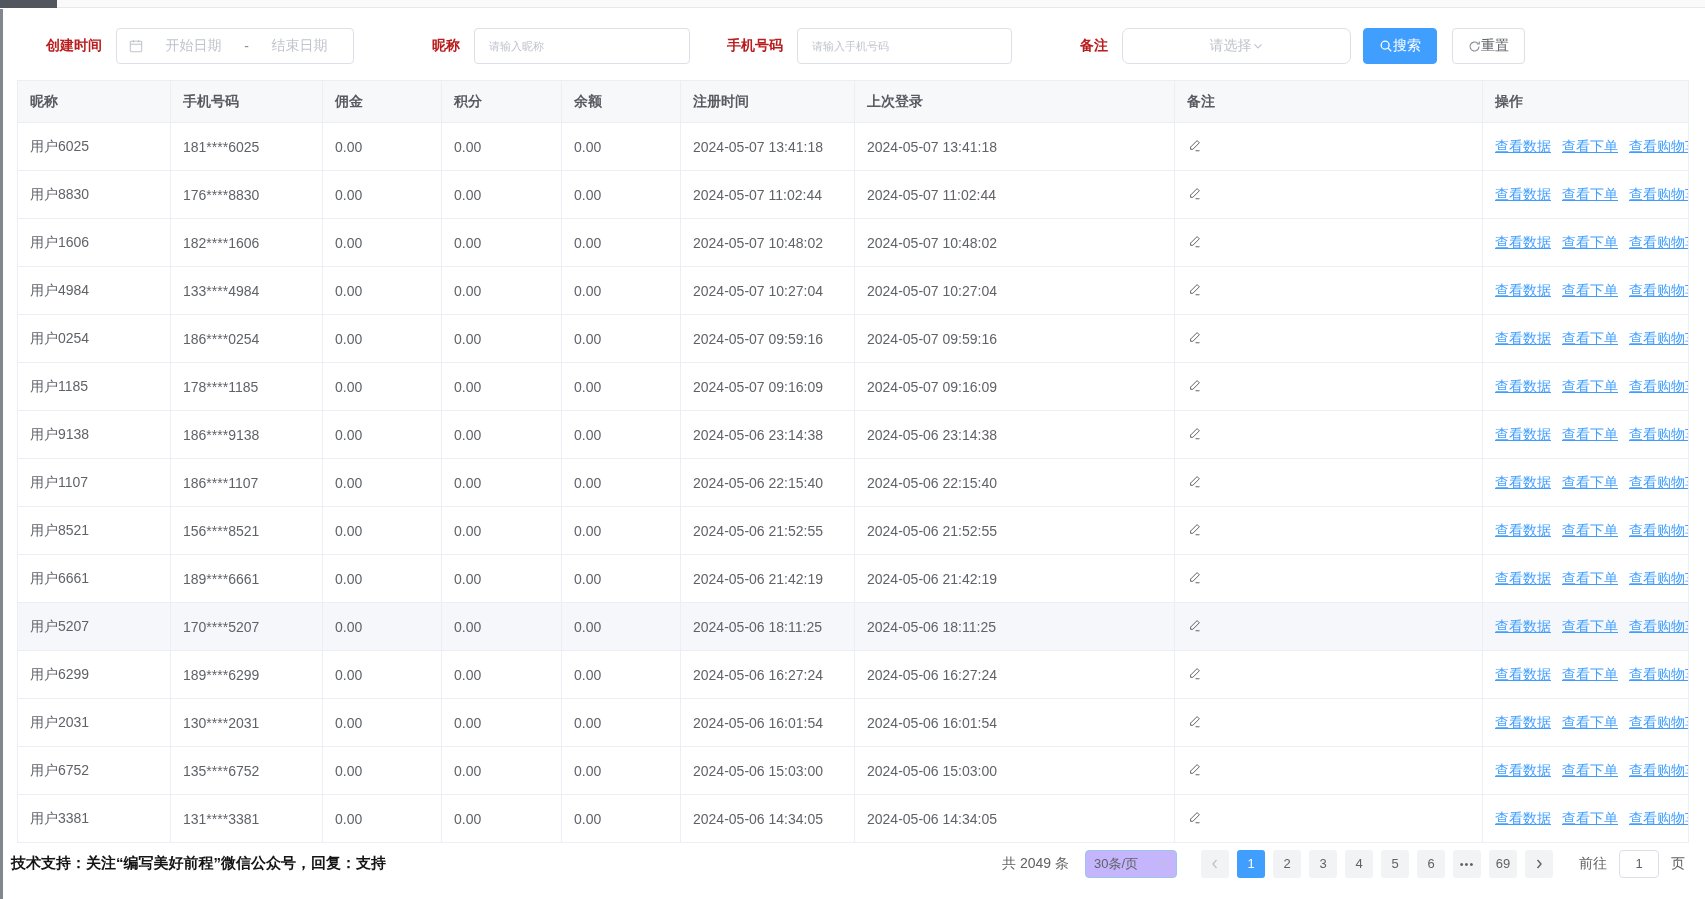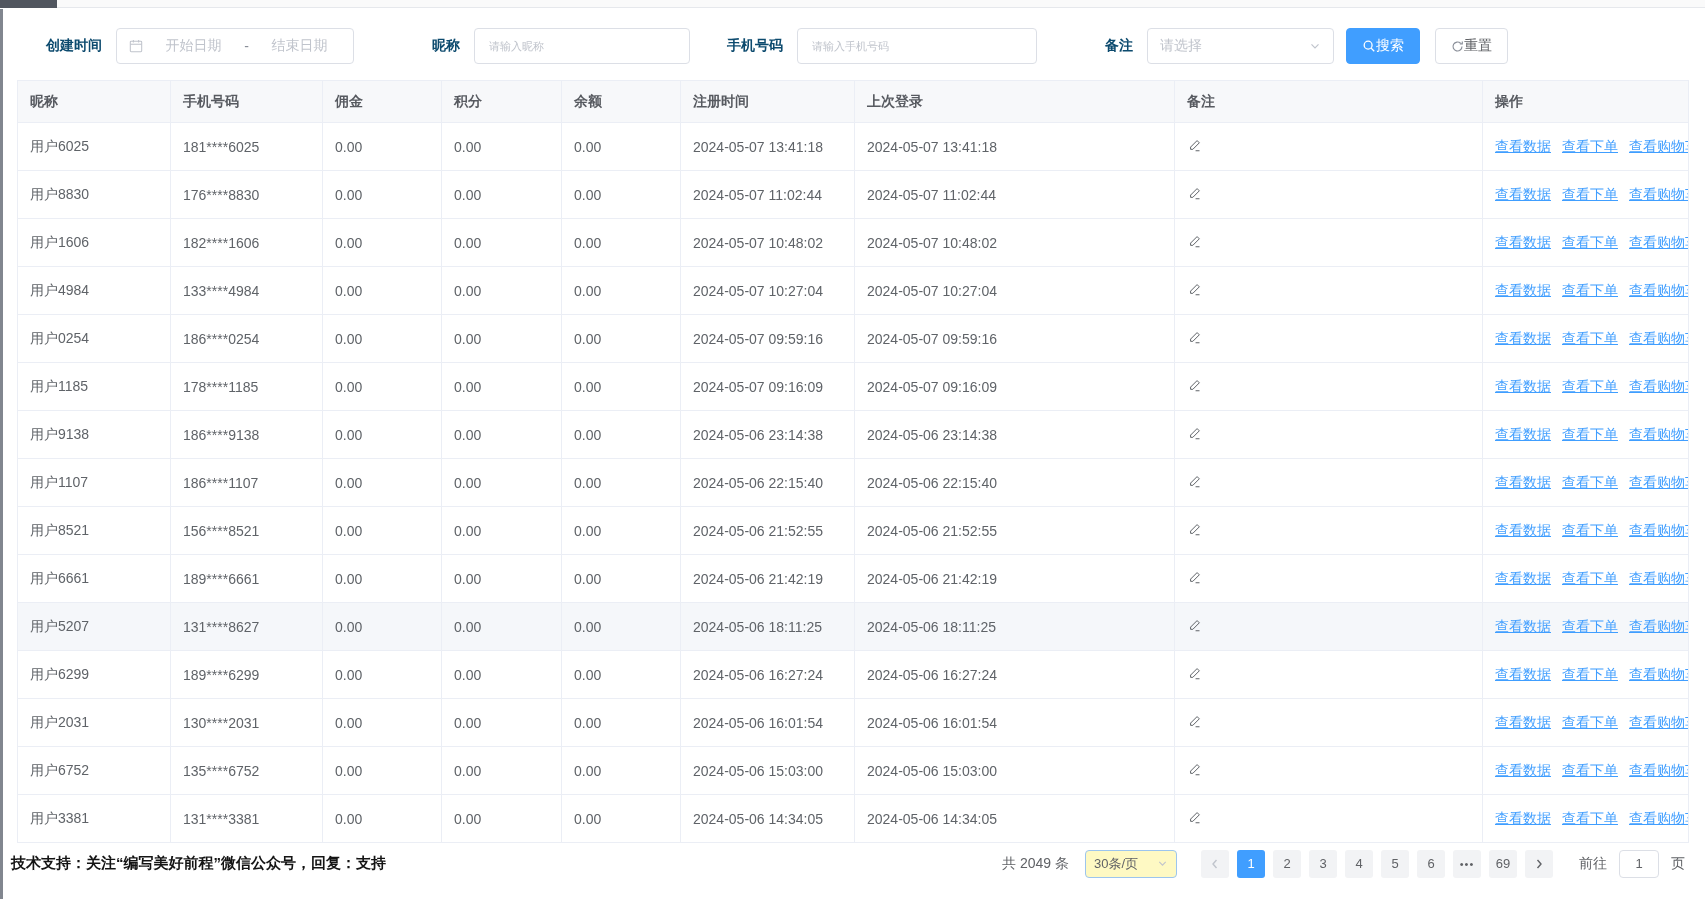--- a/index.html
+++ b/index.html
@@ -9,34 +9,34 @@
     background:#fff; font-family:"Liberation Sans","DejaVu Sans",sans-serif;
     color:#5f6368;
   }
   
   .top-sliver { height:8px; background:#fafafa; border-bottom:1px solid #e6e8ec; position:relative; }
   .top-sliver .corner { position:absolute; left:0; top:0; width:57px; height:8px; background:#51565f; }
   .left-strip { position:absolute; left:0; top:9px; bottom:0; width:3px; background:#81868f; z-index:4; }
 
   
   .filter-bar { display:flex; align-items:center; padding:20px 0 16px 46px; }
-  .f-label { font-size:14px; font-weight:bold; color:#0c4a6e; margin-right:14px; white-space:nowrap; }
+  .f-label { font-size:14px; font-weight:bold; color:#b91c1c; margin-right:14px; white-space:nowrap; }
   .ctrl {
     height:36px; border:1px solid #dcdfe6; border-radius:4px; background:#fff;
     display:flex; align-items:center; padding:12px 12px; font-size:14px; color:#606266;
   }
   .placeholder { color:#c0c4cc; }
   .date-range { width:238px; gap:9px; }
   .date-range .sep { color:#8a8f99; }
   .date-range .ph { flex:1; text-align:center; }
   .inp { border:none; outline:none; width:100%; font-size:11px; color:#606266; font-family:inherit; background:transparent; }
   .inp::placeholder { color:#c0c4cc; }
   .nickname-box { width:216px; margin-left:0; }
-  .phone-box { width:240px; }
-  .select-box { width:187px; justify-content:space-between; cursor:pointer; }
+  .phone-box { width:215px; }
+  .select-box { width:229px; justify-content:center; cursor:pointer;border-radius:7px; }
   .ml-a { margin-left:78px; } .ml-b { margin-left:37px; } .ml-c { margin-left:68px; } .ml-d { margin-left:12px; } .ml-e { margin-left:15px; }
   .btn {
     height:36px; border-radius:4px; font-size:14px; display:flex; align-items:center;
     padding:16px 15px; cursor:pointer; border:1px solid transparent; font-family:inherit;
   }
   .btn-primary { background:#409eff; color:#fff; border-color:#409eff; }
   .btn-plain { background:#fff; color:#606266; border-color:#dcdfe6; }
 
   
   .tbl-wrap { margin:0 17px; }
@@ -48,21 +48,21 @@
   .edit-ic { display:inline-flex; align-items:center; cursor:pointer; }
   .act-link { color:#409eff; text-decoration:underline; margin-right:11px; cursor:pointer; }
   .act-link:last-child { margin-right:0; }
 
   
   .footer { display:flex; align-items:center; height:39px; padding:2px 20px 0 11px; }
   .support { font-size:15px; font-weight:bold; color:#141414; }
   .pager-zone { margin-left:auto; display:flex; align-items:center; }
   .total-text { font-size:14px; color:#606266; margin-right:16px; }
   .size-select {
-    width:92px; height:28px; border:1px solid #9cc5ee; border-radius:4px; background:#fef9c3;
+    width:92px; height:28px; border:1px solid #9cc5ee; border-radius:4px; background:#c4b5fd;
     display:flex; align-items:center; justify-content:space-between; padding:0 8px;
     font-size:13px; color:#606266; margin-right:24px; cursor:pointer;
   }
   .pagers { display:flex; align-items:center; gap:8px; }
   .pg-btn {
     min-width:28px; height:28px; border:none; border-radius:3px; background:#f2f3f5;
     color:#606266; font-size:13px; font-family:inherit; display:flex; align-items:center;
     justify-content:center; cursor:pointer; padding:0 4px;
   }
   .pg-btn.active { background:#409eff; color:#fff; }
@@ -340,21 +340,21 @@
         <svg width="15" height="15" viewBox="0 0 18 18">
                 <path d="M12.1 3.1l2.7 2.7L7 13.6H4.3V10.9L12.1 3.1z" fill="none" stroke="#5f6368" stroke-width="1.2"></path>
                 <line x1="10.3" y1="15.3" x2="15" y2="15.3" stroke="#5f6368" stroke-width="1.2"></line>
               </svg>
       </span>
     </td>
     <td><span><a class="act-link">查看数据</a><a class="act-link">查看下单</a><a class="act-link">查看购物车</a></span></td>
   </tr>
         <tr class="hl">
     <td>用户5207</td>
-    <td>131****8627</td>
+    <td>170****5207</td>
     <td>0.00</td>
     <td>0.00</td>
     <td>0.00</td>
     <td>2024-05-06 18:11:25</td>
     <td>2024-05-06 18:11:25</td>
     <td>
       <span class="edit-ic">
         <svg width="15" height="15" viewBox="0 0 18 18">
                 <path d="M12.1 3.1l2.7 2.7L7 13.6H4.3V10.9L12.1 3.1z" fill="none" stroke="#5f6368" stroke-width="1.2"></path>
                 <line x1="10.3" y1="15.3" x2="15" y2="15.3" stroke="#5f6368" stroke-width="1.2"></line>

